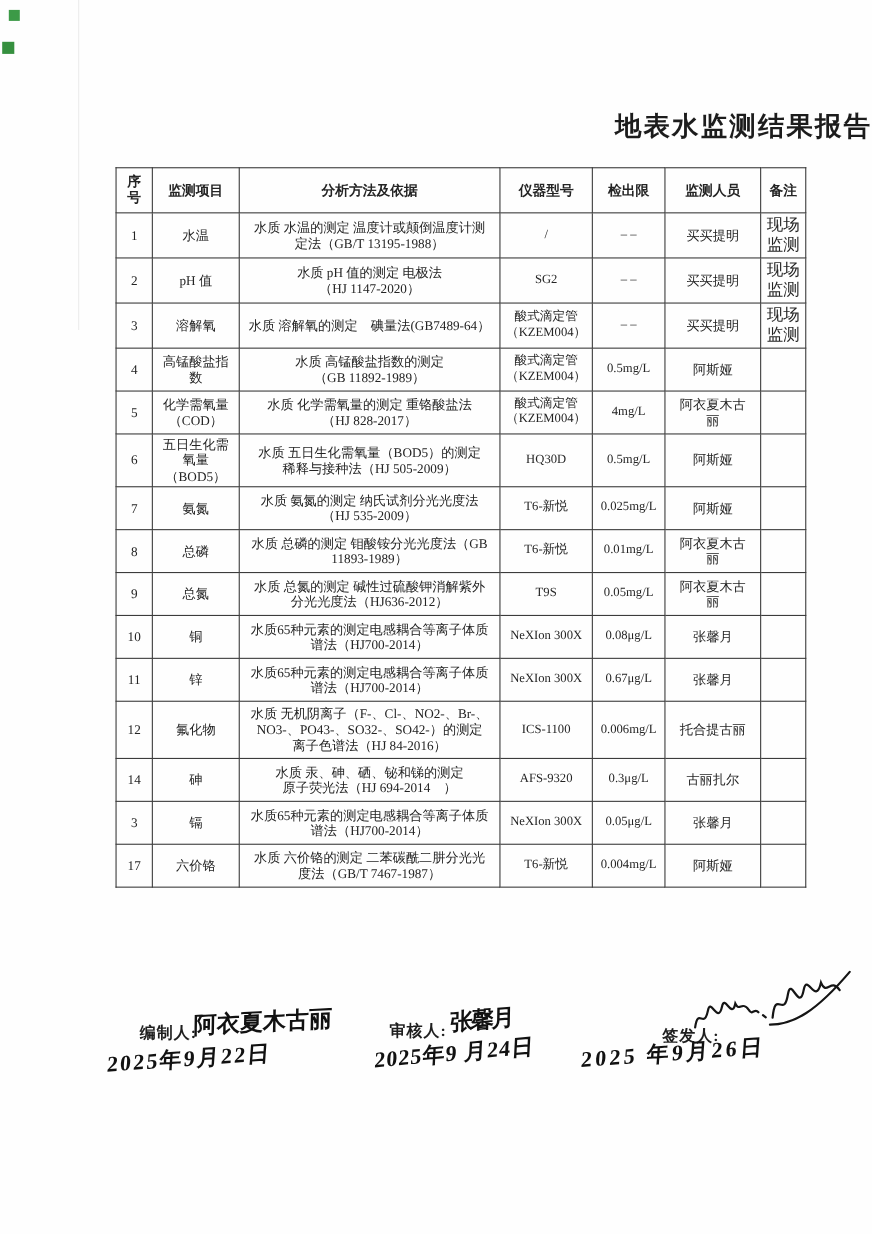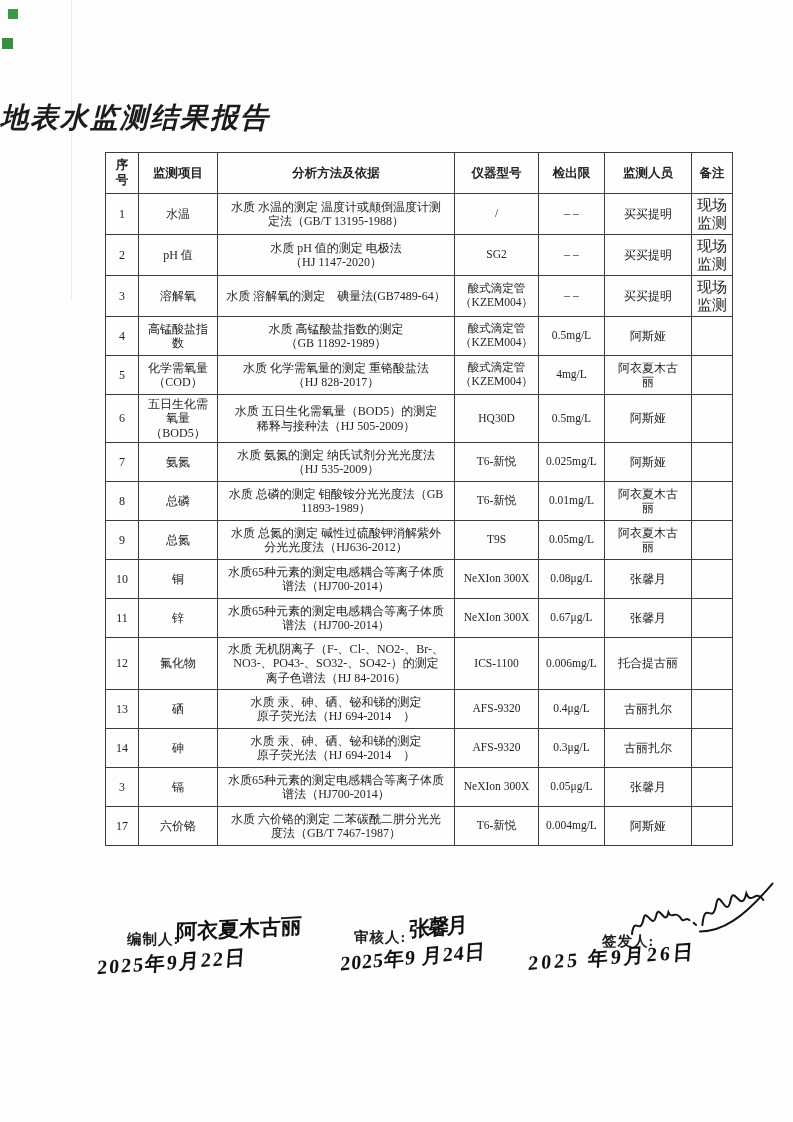--- a/index.html
+++ b/index.html
@@ -15,24 +15,23 @@
   .fold-line{
     position:absolute;left:71px;top:0;width:1px;height:300px;
     background:rgba(110,110,110,0.12);
   }
   .marker{position:absolute;}
   .marker.m1{left:8px;top:9px;width:10px;height:10px;}
   .marker.m2{left:2px;top:38px;width:11px;height:11px;}
 
   .doc-title{
     position:absolute;top:99px;left:0;width:100%;
-    text-align:left;
-    font-size:28px;font-weight:700;letter-spacing:2px;
+    text-align:right;
+    font-size:24px;font-weight:700;letter-spacing:2px;
     color:#1c1c1c;
-    font-style:italic;
   }
   .meta-row{
     position:absolute;top:129px;left:105px;width:627px;height:20px;
     font-size:13.5px;color:#242424;
   }
   .report-no{position:absolute;left:39px;top:0;letter-spacing:0.5px;}
   .page-info{position:absolute;right:64px;top:0;letter-spacing:1px;}
 
   .table-wrap{position:absolute;top:152px;left:105px;width:627px;}
   table.results{
@@ -239,30 +238,20 @@
             <td class="col-item">氟化物</td>
             <td class="col-method">水质 无机阴离子（F-、Cl-、NO2-、Br-、
 NO3-、PO43-、SO32-、SO42-）的测定
 离子色谱法（HJ 84-2016）</td>
             <td class="col-instrument">ICS-1100</td>
             <td class="col-limit">0.006mg/L</td>
             <td class="col-personnel">托合提古丽</td>
             <td class="col-remark"></td>
           </tr>
           <tr>
-            <td class="col-no">13</td>
-            <td class="col-item">硒</td>
-            <td class="col-method">水质 汞、砷、硒、铋和锑的测定
-原子荧光法（HJ 694-2014　）</td>
-            <td class="col-instrument">AFS-9320</td>
-            <td class="col-limit">0.4μg/L</td>
-            <td class="col-personnel">古丽扎尔</td>
-            <td class="col-remark"></td>
-          </tr>
-          <tr>
             <td class="col-no">14</td>
             <td class="col-item">砷</td>
             <td class="col-method">水质 汞、砷、硒、铋和锑的测定
 原子荧光法（HJ 694-2014　）</td>
             <td class="col-instrument">AFS-9320</td>
             <td class="col-limit">0.3μg/L</td>
             <td class="col-personnel">古丽扎尔</td>
             <td class="col-remark"></td>
           </tr>
           <tr>

